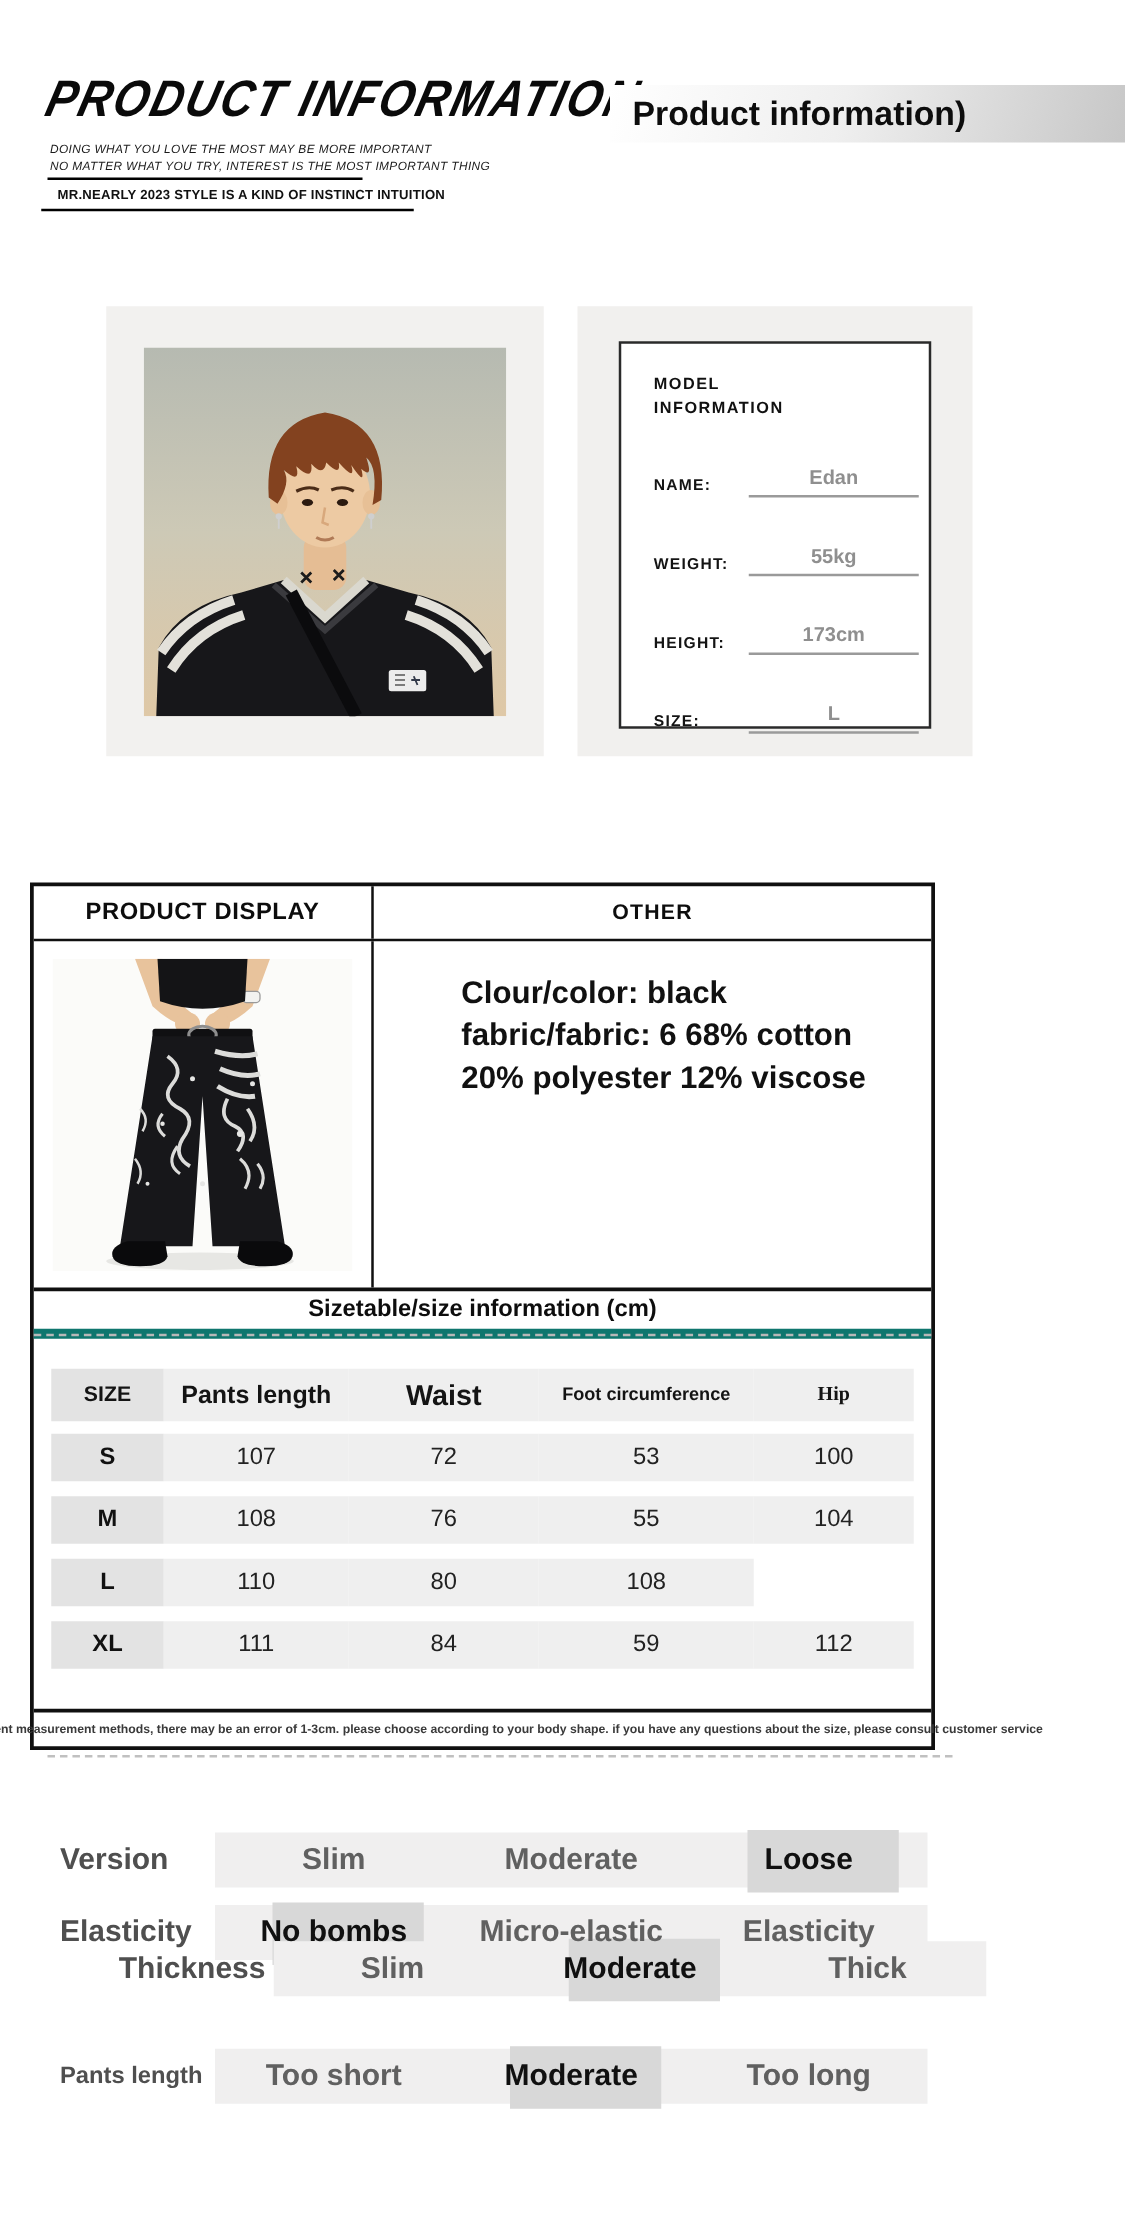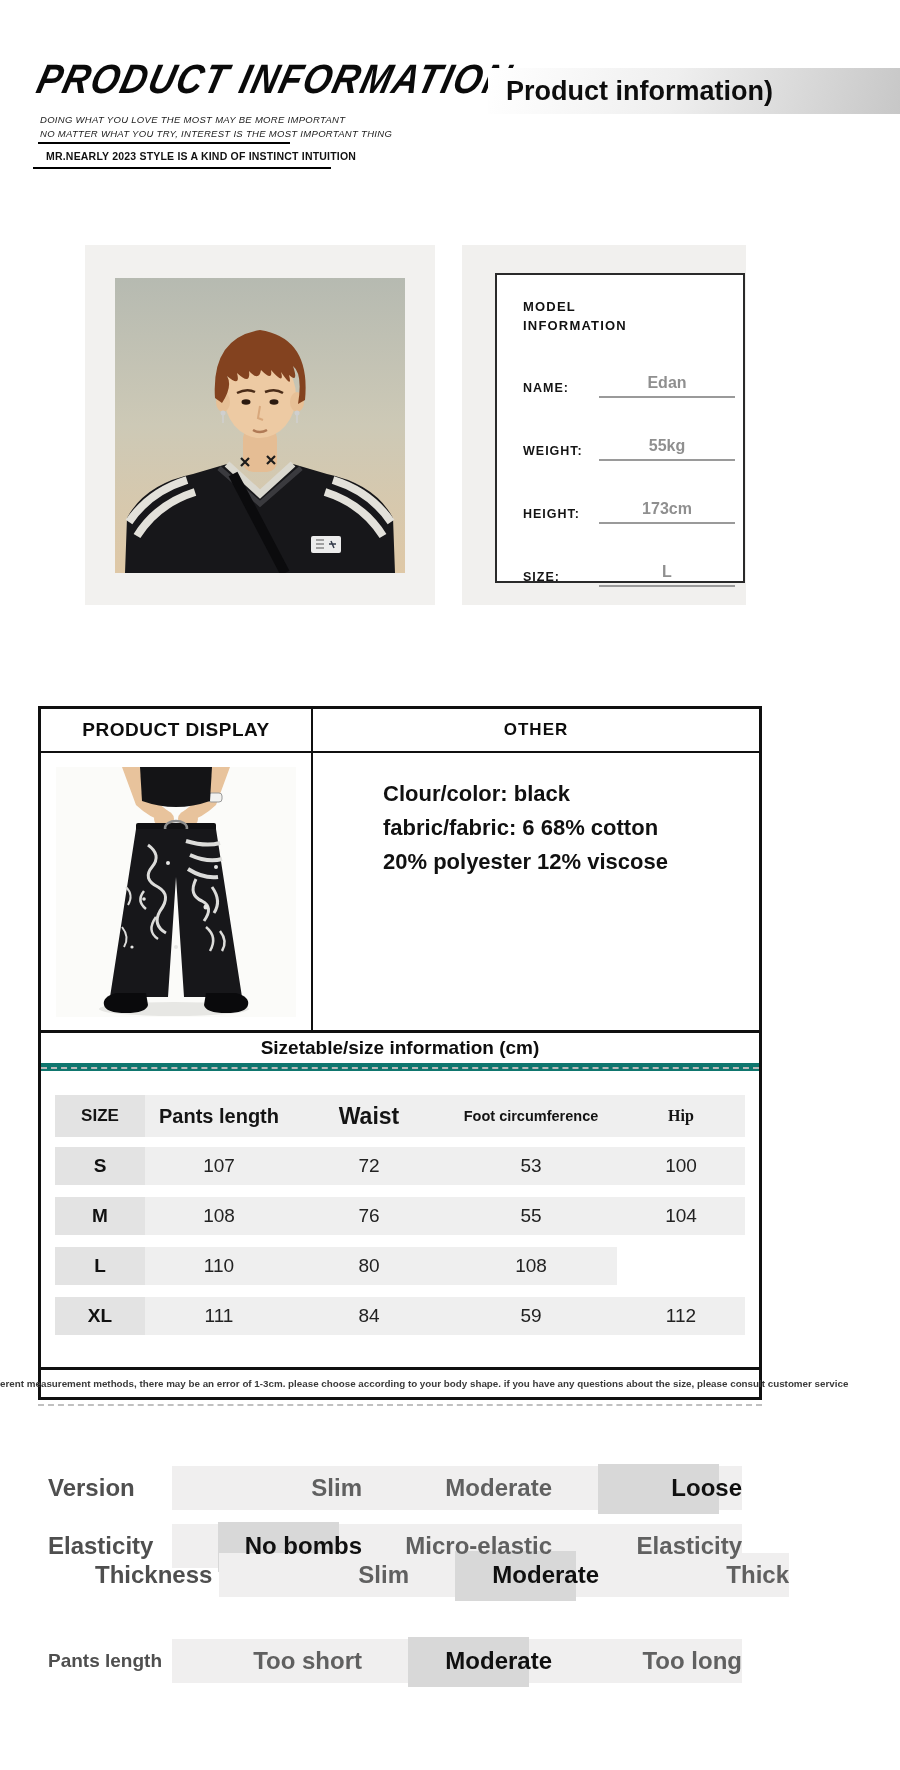--- a/index.html
+++ b/index.html
@@ -16,39 +16,39 @@
   .tagline { position:absolute; left:40px; font-size:9.5px; font-style:italic; font-weight:500;
              color:#1a1a1a; letter-spacing:.3px; white-space:nowrap; }
   .tag1 { top:114px; } .tag2 { top:128px; }
   .brandline { position:absolute; left:33px; top:142px; width:298px; border-bottom:2px solid #000; padding:4px 0 3px 13px; }
   .brandline::before { content:""; position:absolute; left:5px; top:0; width:252px; border-top:2px solid #000; }
   .brandline span { font-size:10.5px; font-weight:600; color:#111; letter-spacing:.2px; white-space:nowrap; }
 
   
   .photo-panel { position:absolute; left:85px; top:245px; width:350px; height:360px; background:#f2f1ef; }
   .photo-panel svg { position:absolute; left:30px; top:33px; width:290px; height:295px; }
-  .info-panel { position:absolute; left:462px; top:245px; width:284px; height:360px; background:#f1f0ee; }
+  .info-panel { position:absolute; left:462px; top:245px; width:316px; height:360px; background:#f1f0ee; }
   .model-box { position:absolute; left:33px; top:28px; width:250px; height:310px; background:#fff;
                border:2px solid #2a2a2a; padding:22px 0 0 26px; }
   .model-title { font-size:13px; font-weight:800; color:#111; letter-spacing:1.2px; line-height:19px; }
   .mrow { display:flex; align-items:flex-end; margin-top:39px; width:212px; }
   .mrow .mlabel { font-size:12.5px; font-weight:800; color:#141414; letter-spacing:1px; padding-bottom:3px; width:76px; }
   .mrow .mval { flex:1; text-align:center; font-size:16px; font-weight:700; color:#8f8f8f;
                 border-bottom:2px solid #9a9a9a; padding-bottom:4px; }
 
   
-  .bigtable { position:absolute; left:38px; top:706px; width:724px; border:3px solid #101010; background:#fff; }
+  .bigtable { position:absolute; left:24px; top:706px; width:724px; border:3px solid #101010; background:#fff; }
   .bt-head { display:grid; grid-template-columns:272px 1fr; height:44px; border-bottom:2px solid #101010; }
   .bt-head .cell { display:flex; align-items:center; justify-content:center; font-weight:800; color:#0d0d0d; }
   .bt-head .cell:first-child { border-right:2px solid #101010; font-size:19px; letter-spacing:.5px; }
   .bt-head .cell:last-child { font-size:17px; letter-spacing:1px; }
   .bt-body { display:grid; grid-template-columns:272px 1fr; height:280px; border-bottom:3px solid #101010; }
   .bt-body .pcell { border-right:2px solid #101010; display:flex; align-items:flex-start; justify-content:center; padding-top:14px; }
   .bt-body .pcell svg { width:240px; height:250px; }
-  .other-text { padding:24px 10px 0 70px; font-size:22px; font-weight:700; color:#111; line-height:34px; }
+  .other-text { padding:24px 10px 0 70px; font-size:25px; font-weight:700; color:#111; line-height:34px; }
   .st-title { position:relative; height:38px; display:flex; align-items:center; justify-content:center;
               font-size:19px; font-weight:800; color:#0d0d0d; border-bottom:8px solid #0f766e; }
   .st-title::after { content:""; position:absolute; left:0; right:0; top:calc(100% + 4px); border-top:2px dashed #b8b8b8; }
   .size-area { padding:24px 14px 20px 14px;border-radius:32px; }
   .sgrid { display:grid; grid-template-columns:90px 148px 152px 172px 128px; }
   .sgrid .cell { display:flex; align-items:center; justify-content:center; background:#efefef; color:#141414; }
   .sgrid .cell.first { background:#e3e3e3; }
   .shead { height:42px; margin-bottom:10px; }
   .shead .col-size { font-size:17px; font-weight:800; }
   .shead .col-pants { font-size:20px; font-weight:700; }
@@ -62,21 +62,21 @@
                 font-size:9.8px; font-weight:700; color:#3a3a3a; white-space:nowrap; }
   .table-dash { position:absolute; left:38px; top:1404px; width:724px; border-top:2px dashed #c0c0c0; }
 
   
   .attr-row { position:absolute; left:0; width:900px; height:44px; }
   .attr-row .alabel { position:absolute; left:48px; top:0; height:44px; display:flex; align-items:center;
                       font-size:24px; font-weight:700; color:#4f4f4f; }
   .attr-row.small .alabel { font-size:19px; }
   .attr-row .abar { position:absolute; left:172px; top:0; width:570px; height:44px; background:#f0efef;
                     display:grid; grid-template-columns:1fr 1fr 1fr; }
-  .opt { position:relative; display:flex; align-items:center; justify-content:flex-end;
+  .opt { position:relative; display:flex; align-items:center; justify-content:center;
          font-size:24px; font-weight:700; color:#606060; }
   .opt span { position:relative; z-index:1; }
   .opt.sel { color:#101010; font-weight:800; }
   .opt.sel::before { content:""; position:absolute; left:24%; top:-4%; width:64%; height:112%;
                      background:#d8d8d8; z-index:0; }
   .r-version { top:1466px; } .r-elastic { top:1524px; } .r-thick { top:1553px;margin-left:47px; } .r-plen { top:1639px; }
 </style>
 </head>
 <body>
 

